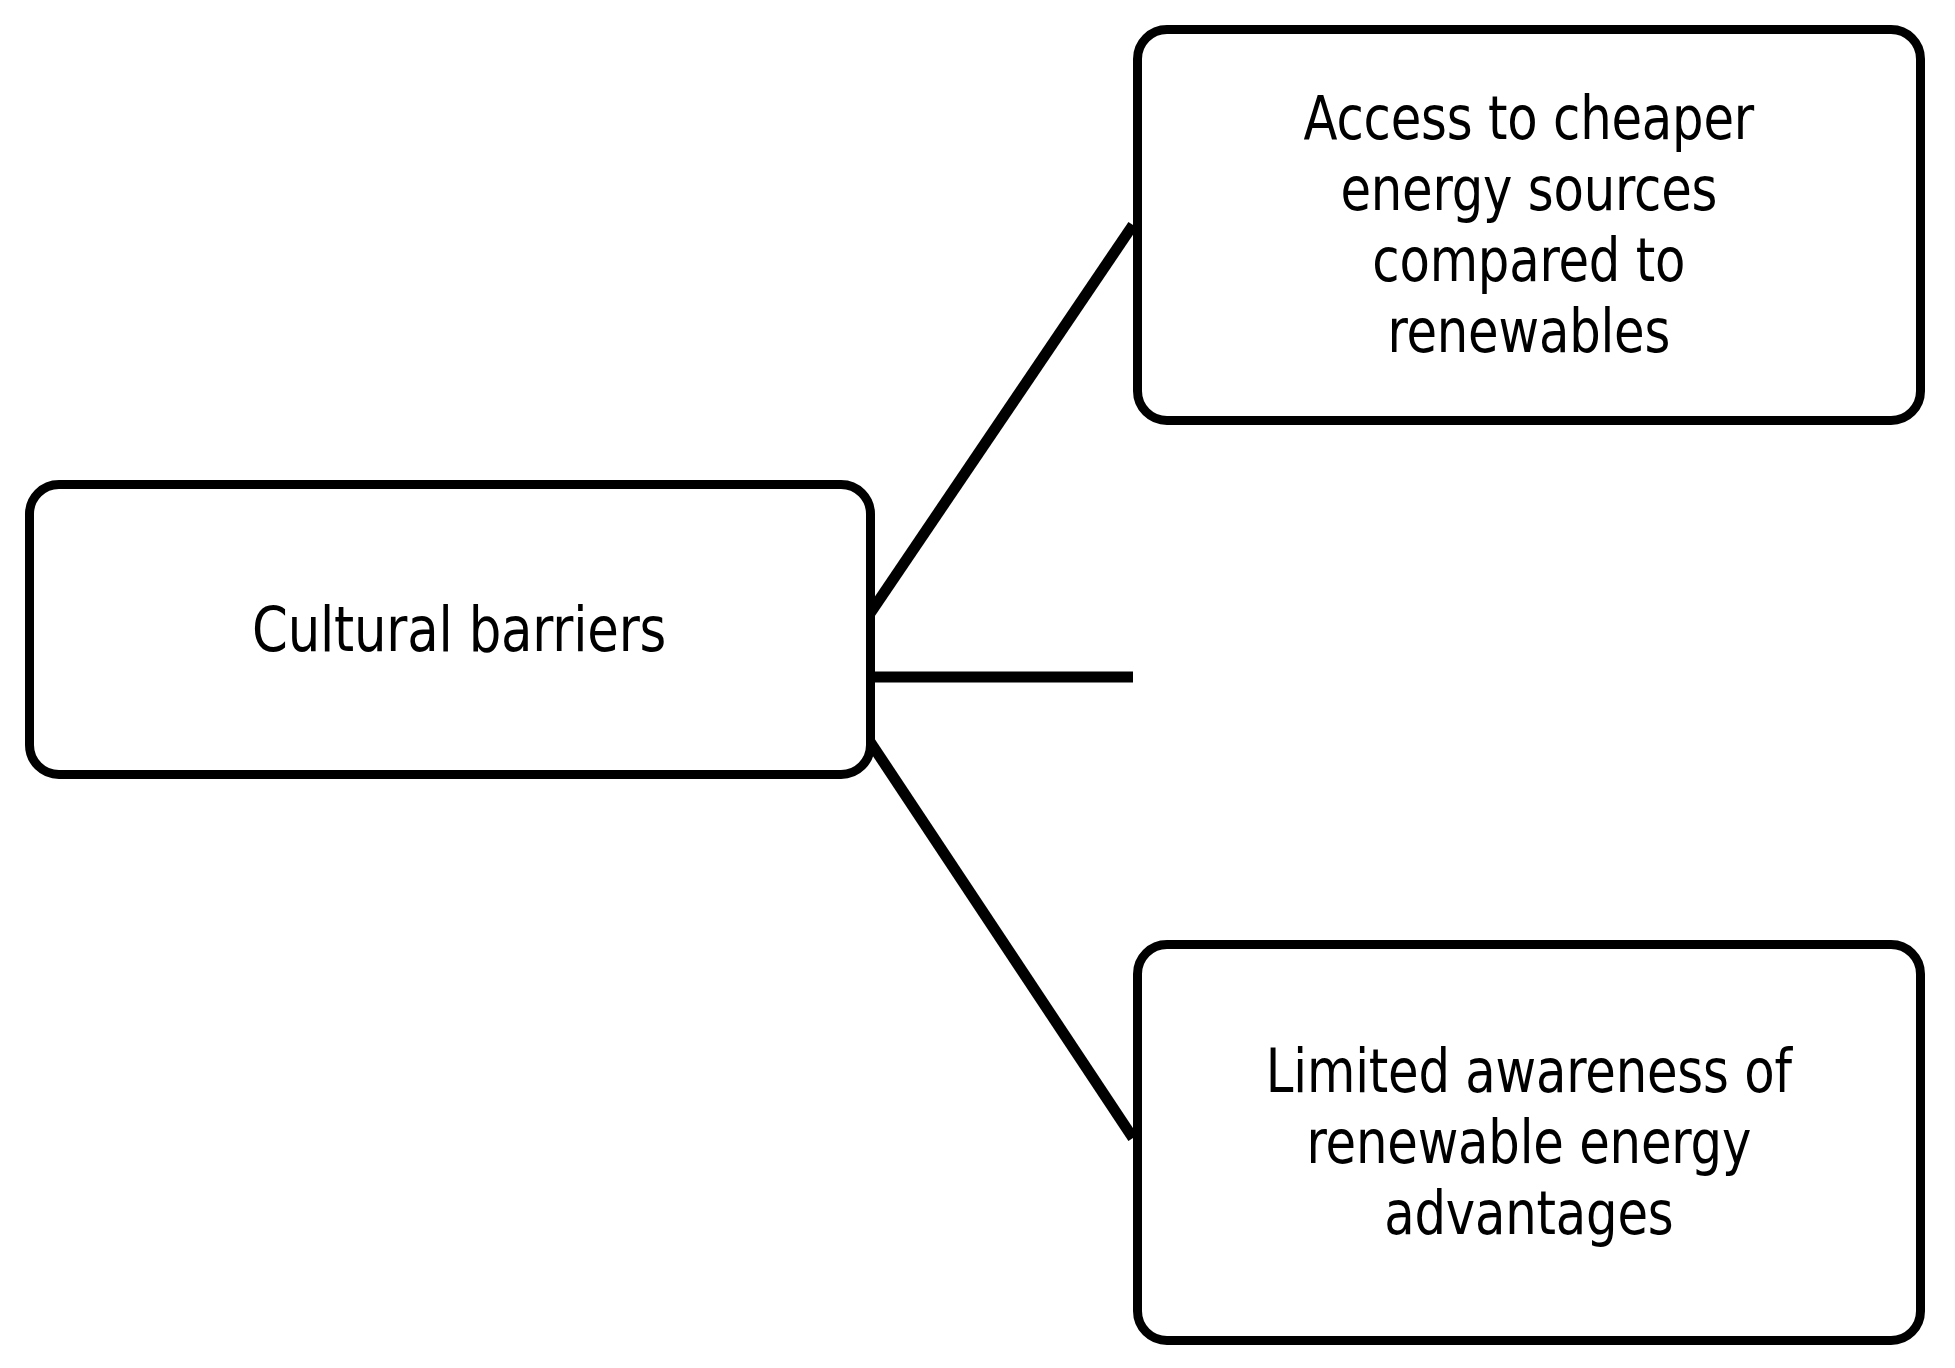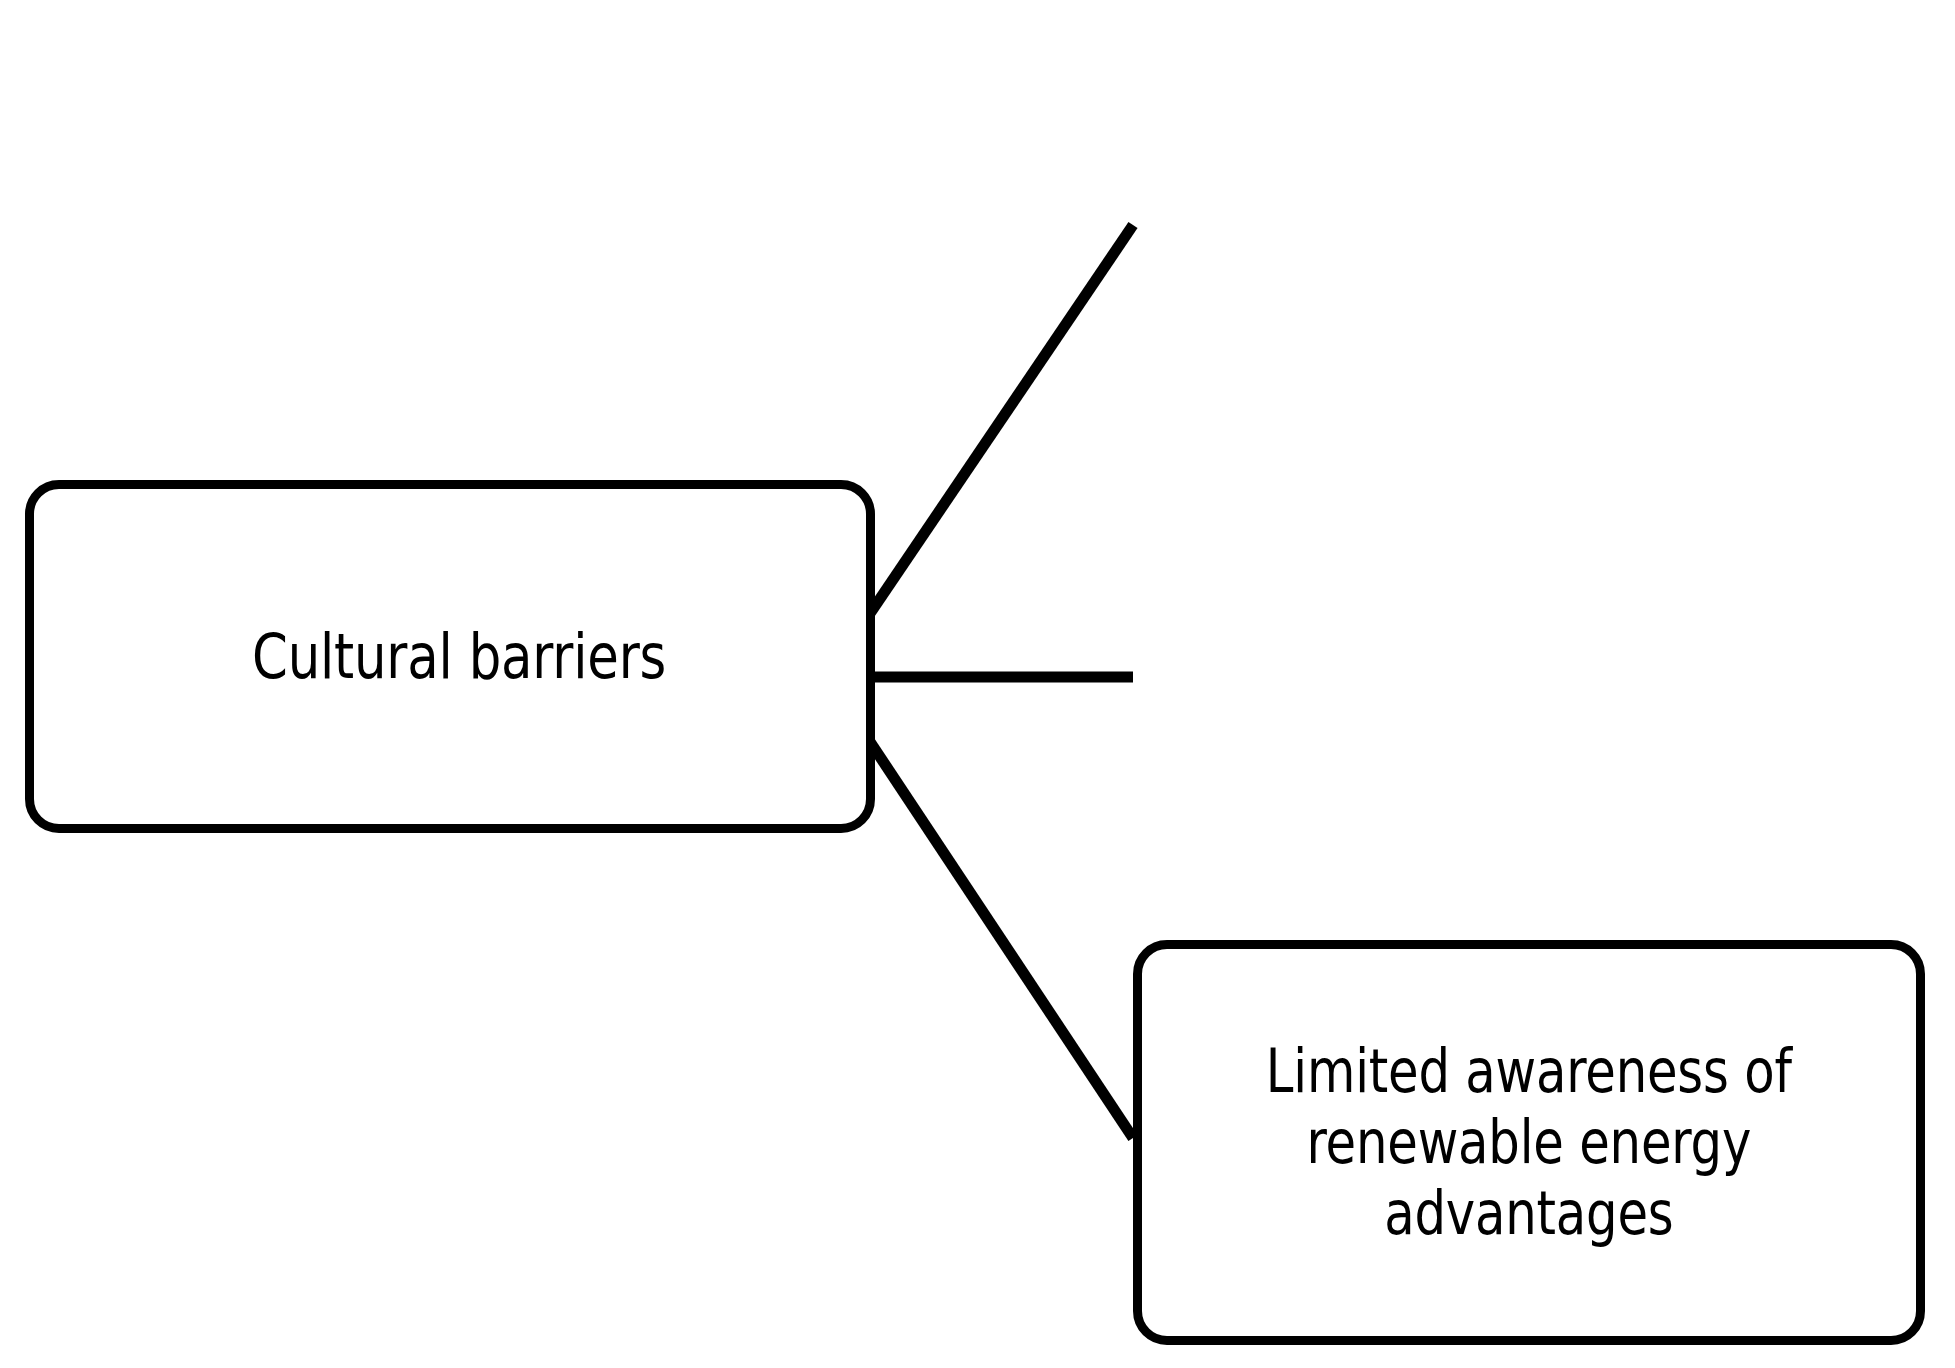--- a/index.html
+++ b/index.html
@@ -42,21 +42,21 @@
     letter-spacing: -0.2px;
     padding: 0 34px;
     white-space: pre-line;
     transform: scaleX(0.92);
     transform-origin: center center;
   }
   #node-root {
     left: 25px;
     top: 480px;
     width: 850px;
-    height: 353px;
+    height: 299px;
     padding-left: 19px;
   }
   #node-root .node-label {
     font-size: 62px;
   }
   #node-branch-0 {
     left: 1133px;
     top: 25px;
     width: 792px;
     height: 400px;
@@ -84,20 +84,26 @@
       <line x1="827" y1="677" x2="1133" y2="225"></line>
       <line x1="827" y1="677" x2="1133" y2="677"></line>
       <line x1="827" y1="677" x2="1133" y2="1138"></line>
     </g>
   </svg>
 
   <div class="node" id="node-root">
     <span class="node-label">Cultural barriers</span>
   </div>
 
+  <div class="node" id="node-branch-0">
+    <span class="node-label">Access to cheaper
+energy sources
+compared to
+renewables</span>
+  </div>
 
 
   <div class="node" id="node-branch-2">
     <span class="node-label">Limited awareness of
 renewable energy
 advantages</span>
   </div>
 
 </div>
 

